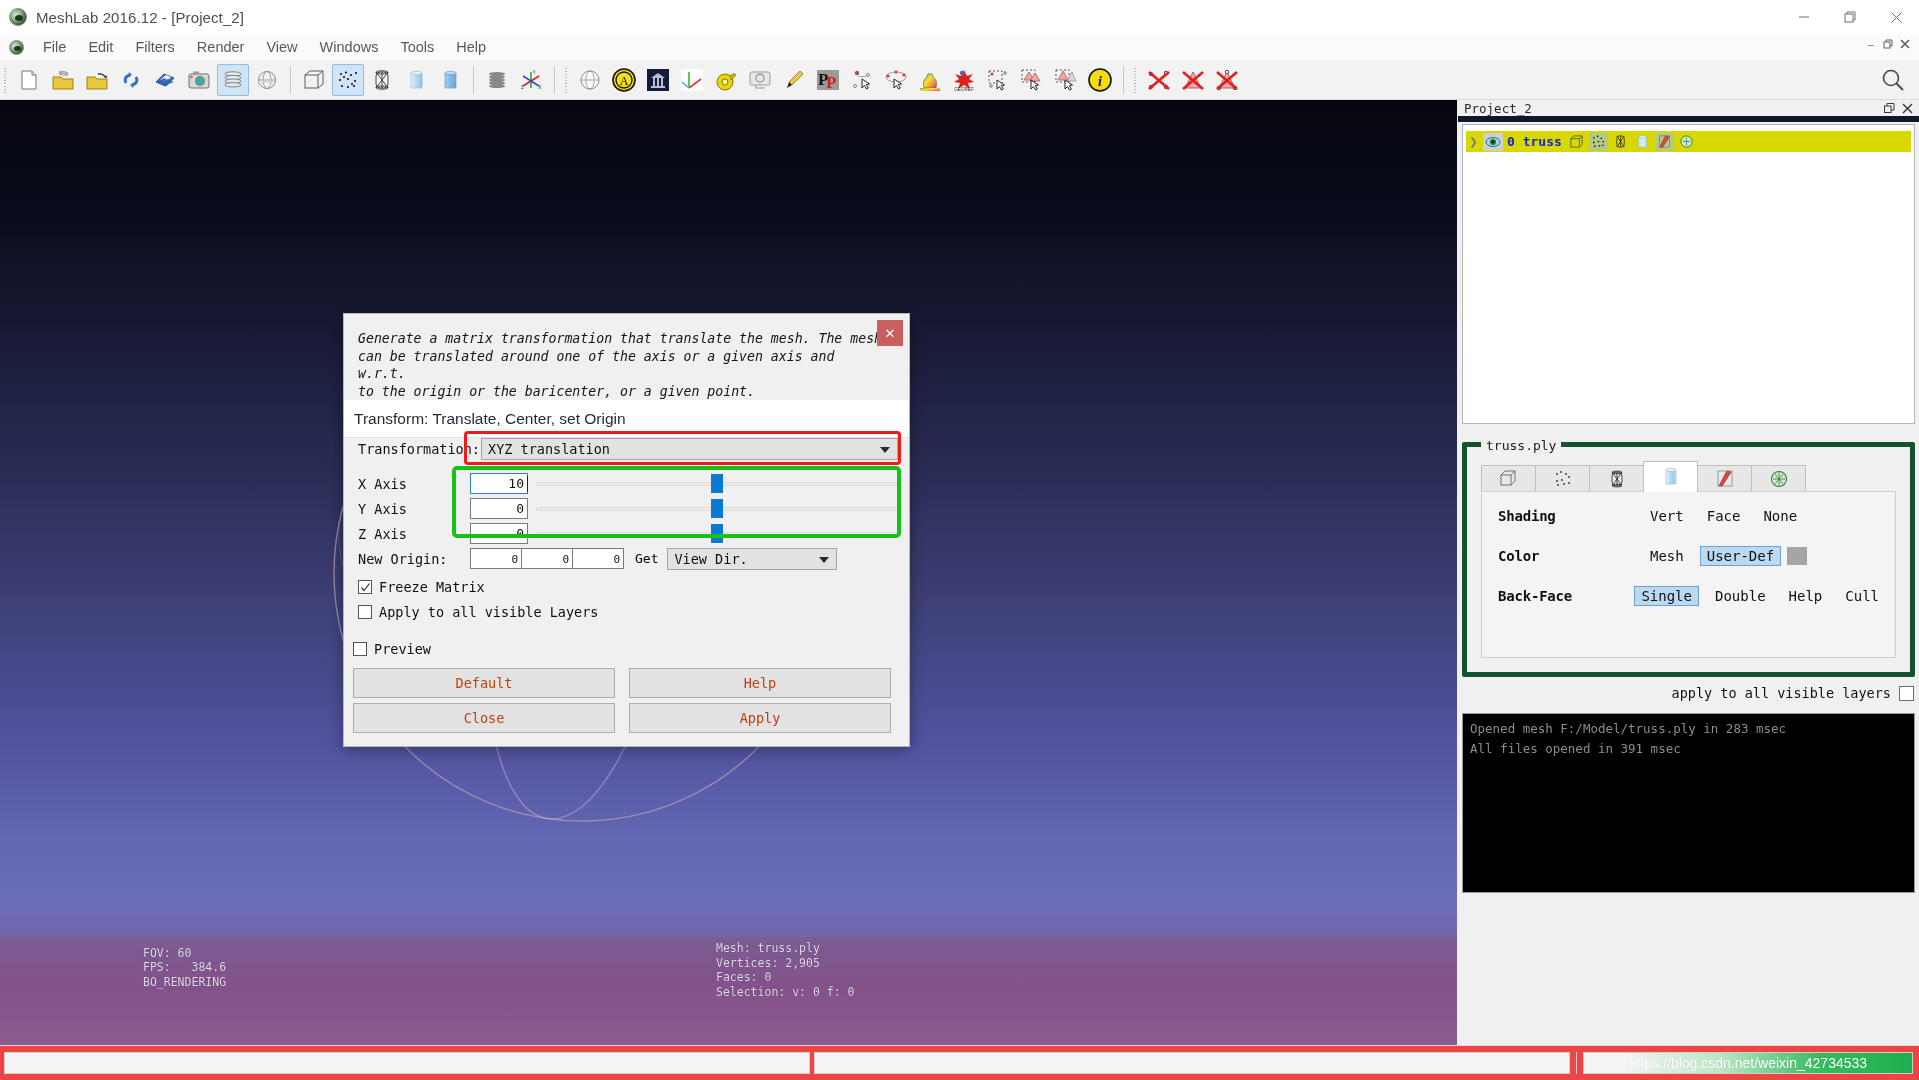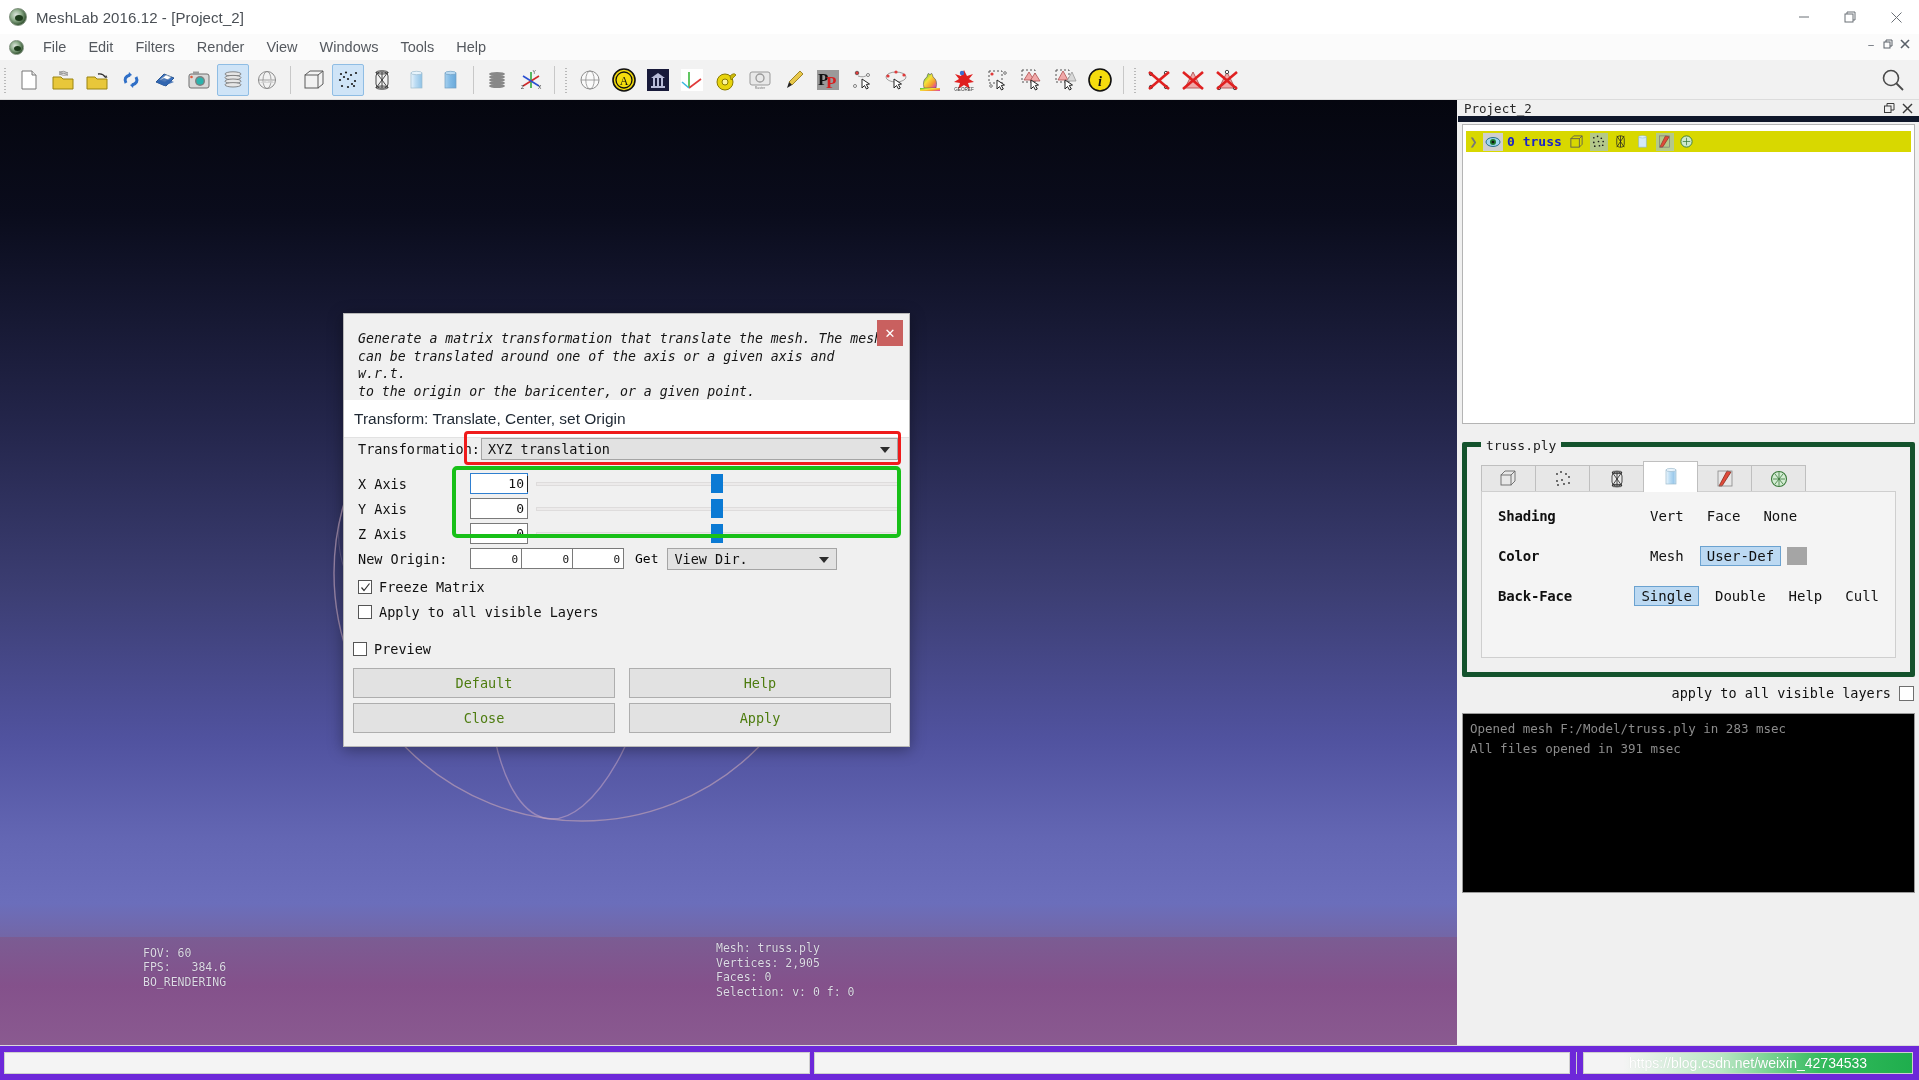--- a/index.html
+++ b/index.html
@@ -186,21 +186,21 @@
   #logbox {
     position:absolute; left:4px; top:613px; width:453px; height:180px;
     background:#000000; border:1px solid #9a9a9a;
     font-family:"DejaVu Sans Mono", monospace; font-size:12.5px; color:#8c8c8c;
     padding:5px 7px; line-height:20px; white-space:pre;
   }
 
   
   #statusbar {
     position:absolute; left:0; top:1045px; width:1919px; height:35px;
-    background:#6d28d9; border-top:1px solid #dadada; display:flex; align-items:center;
+    background:#ef4444; border-top:1px solid #dadada; display:flex; align-items:center;
   }
   .sb-cell { height:22px; border:1px solid #cfcfcf; background:#f4f4f4; }
   #sb1 { margin-left:4px; width:806px; }
   #sb2 { margin-left:4px; width:756px; }
   #sb-sep { width:1px; height:22px; background:#cfcfcf; margin-left:6px; }
   #sb3 { margin-left:6px; width:330px; position:relative; overflow:hidden; }
   #watermark {
     position:absolute; left:0; top:0; width:100%; height:100%;
     display:flex; align-items:center; justify-content:center;
     font-family:"Liberation Sans", sans-serif; font-size:14px; color:#ffffff;
@@ -285,21 +285,21 @@
     font-family:"DejaVu Sans Mono", monospace; font-size:13.5px; color:#101010;
   }
   .cb {
     width:14px; height:14px; border:1px solid #555; background:#fff;
     display:flex; align-items:center; justify-content:center; flex:0 0 auto;
   }
   .cb svg { display:block; }
   .dlg-btn {
     position:absolute; height:30px; background:#e2e2e2; border:1px solid #aeaeae;
     display:flex; align-items:center; justify-content:center;
-    font-family:"DejaVu Sans Mono", monospace; font-size:13.5px; color:#4d7c0f;
+    font-family:"DejaVu Sans Mono", monospace; font-size:13.5px; color:#c2410c;
   }
 </style>
 </head>
 <body>
 
 <div id="app">
 
   <div id="titlebar">
     <div class="win-logo"></div>
     <div id="title-text">MeshLab 2016.12 - [Project_2]</div>

